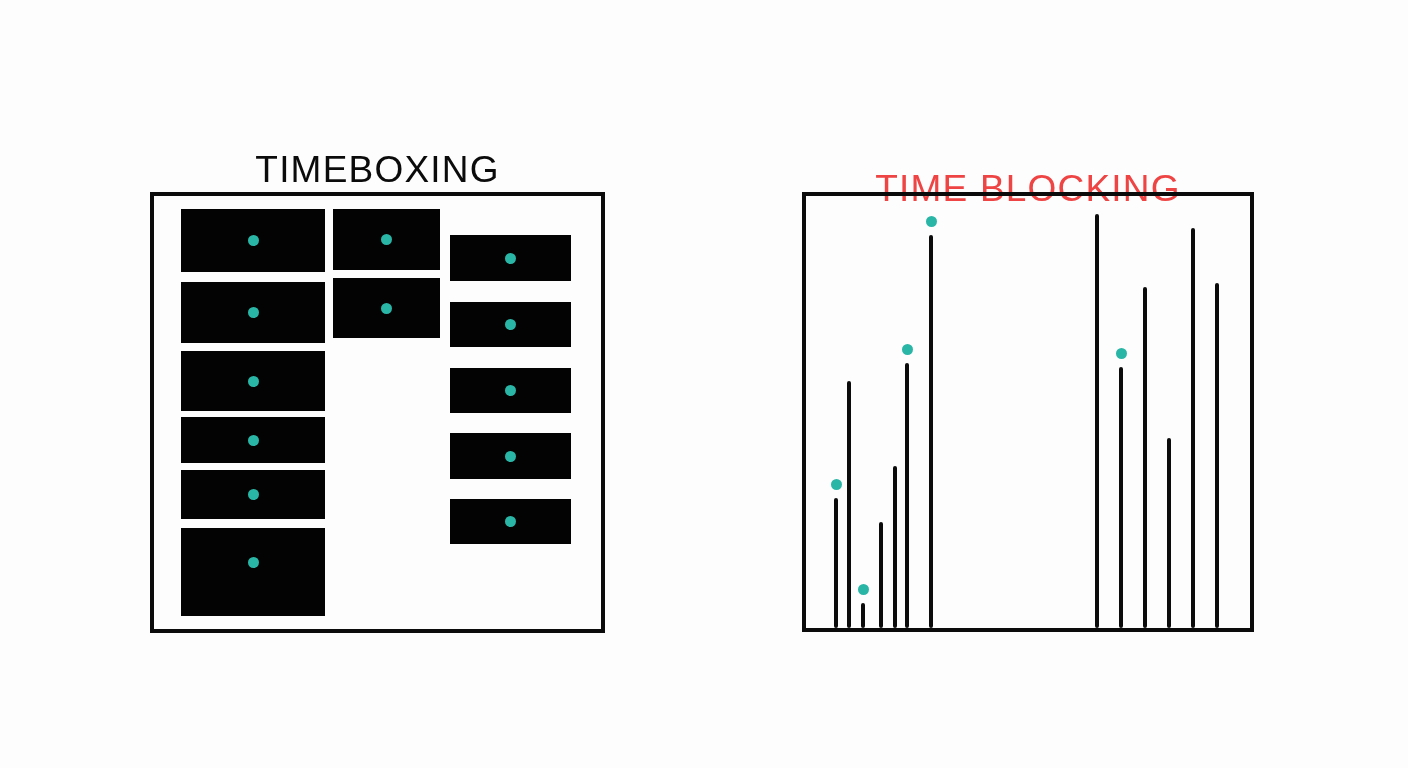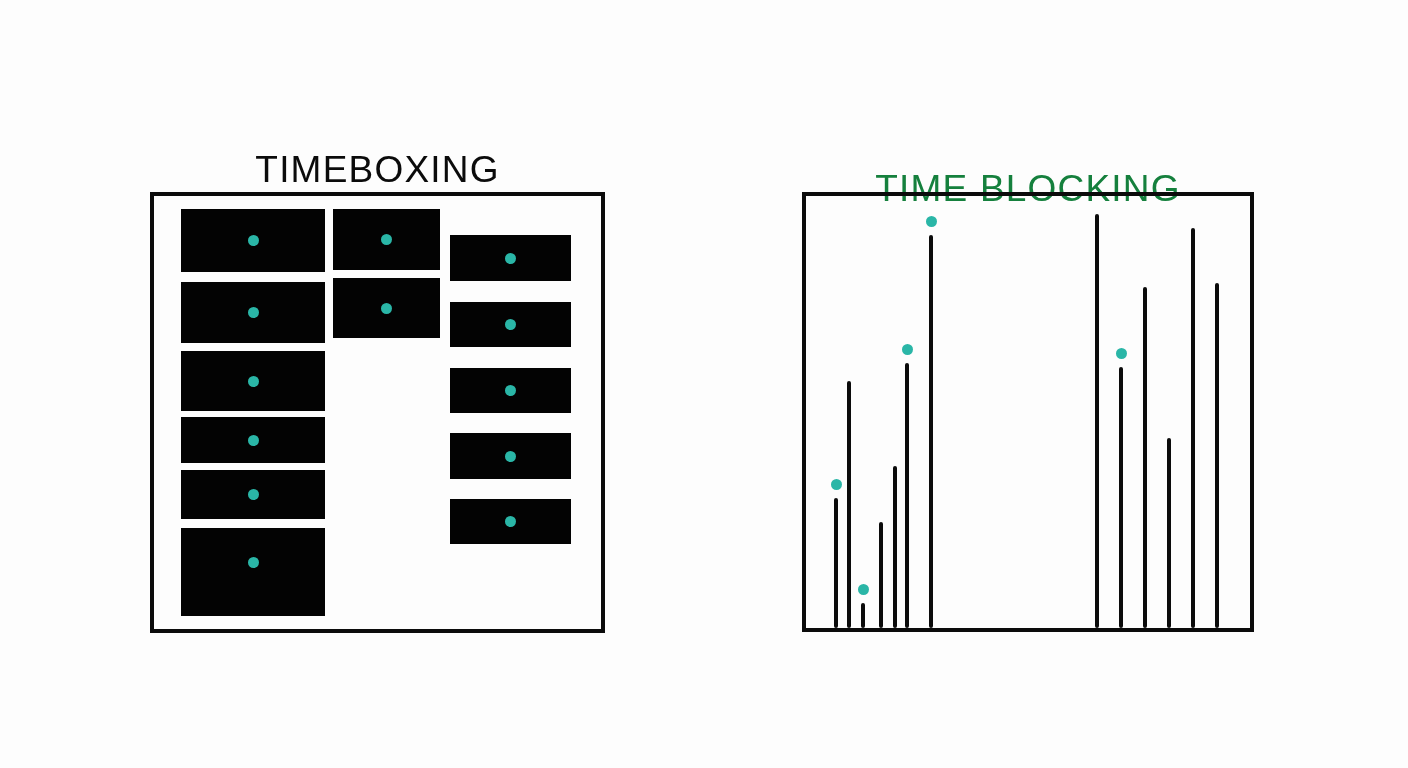--- a/index.html
+++ b/index.html
@@ -49,21 +49,21 @@
 <body style="background: rgb(253, 253, 253);">
 
 <div class="canvas" id="canvas">
 
   <section>
     <h1 class="panel-title" id="tb-title" style="left: 150px; width: 455px; color: rgb(11, 11, 11);">TIMEBOXING</h1>
     <div class="frame" id="tb-frame" style="left: 150px; top: 192px; width: 455px; height: 441px; border: 4px solid rgb(11, 11, 11);"></div>
   </section>
 
   <section>
-    <h1 class="panel-title" id="tl-title" style="left: 802px; width: 452px; color: #15803d; margin-top: 44px;">TIME BLOCKING</h1>
+    <h1 class="panel-title" id="tl-title" style="left: 802px; width: 452px; color: #ef4444; margin-top: 44px;">TIME BLOCKING</h1>
     <div class="frame" id="tl-frame" style="left: 802px; top: 192px; width: 452px; height: 440px; border: 4px solid rgb(11, 11, 11);"></div>
   </section>
 
 <div class="task-box" style="left: 181px; top: 209px; width: 144px; height: 63px; background: rgb(3, 3, 3);">
       <span class="task-dot" style="width: 11px; height: 11px; left: 66.5px; top: 26px; background: rgb(42, 182, 167);"></span>
     </div>
     <div class="task-box" style="left: 181px; top: 282px; width: 144px; height: 61px; background: rgb(3, 3, 3);">
       <span class="task-dot" style="width: 11px; height: 11px; left: 66.5px; top: 25px; background: rgb(42, 182, 167);"></span>
     </div>
     <div class="task-box" style="left: 181px; top: 351px; width: 144px; height: 60px; background: rgb(3, 3, 3);">

